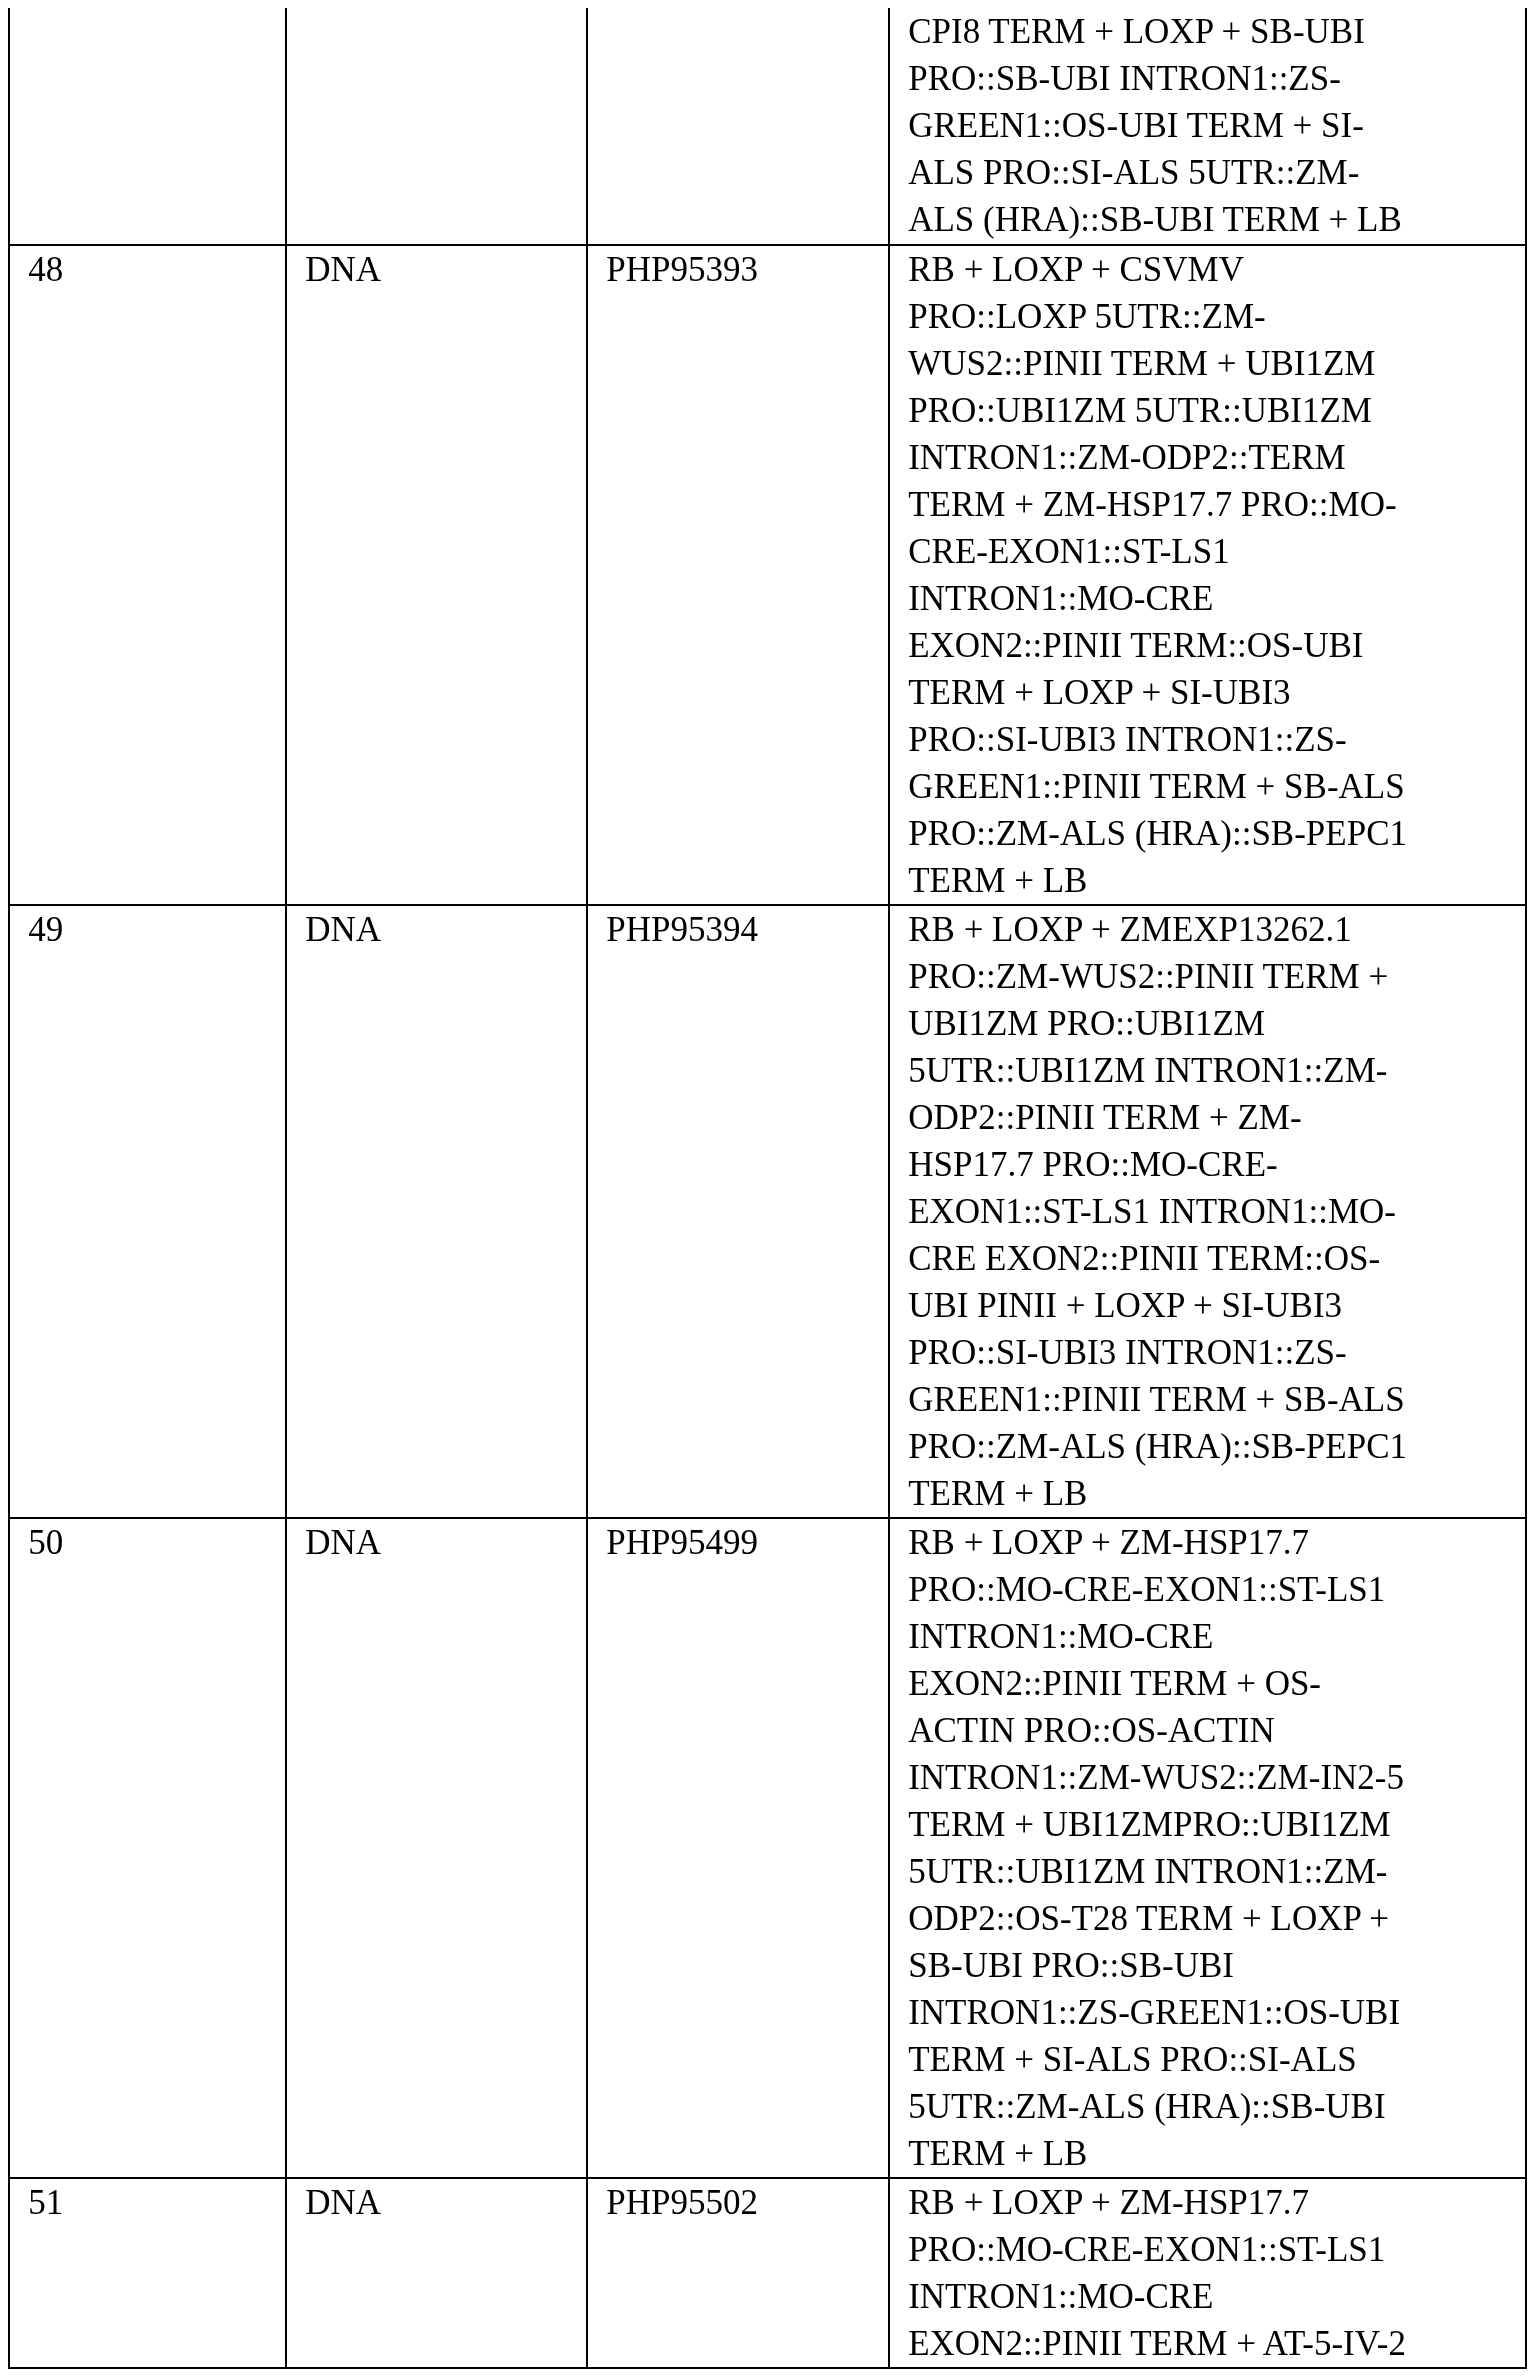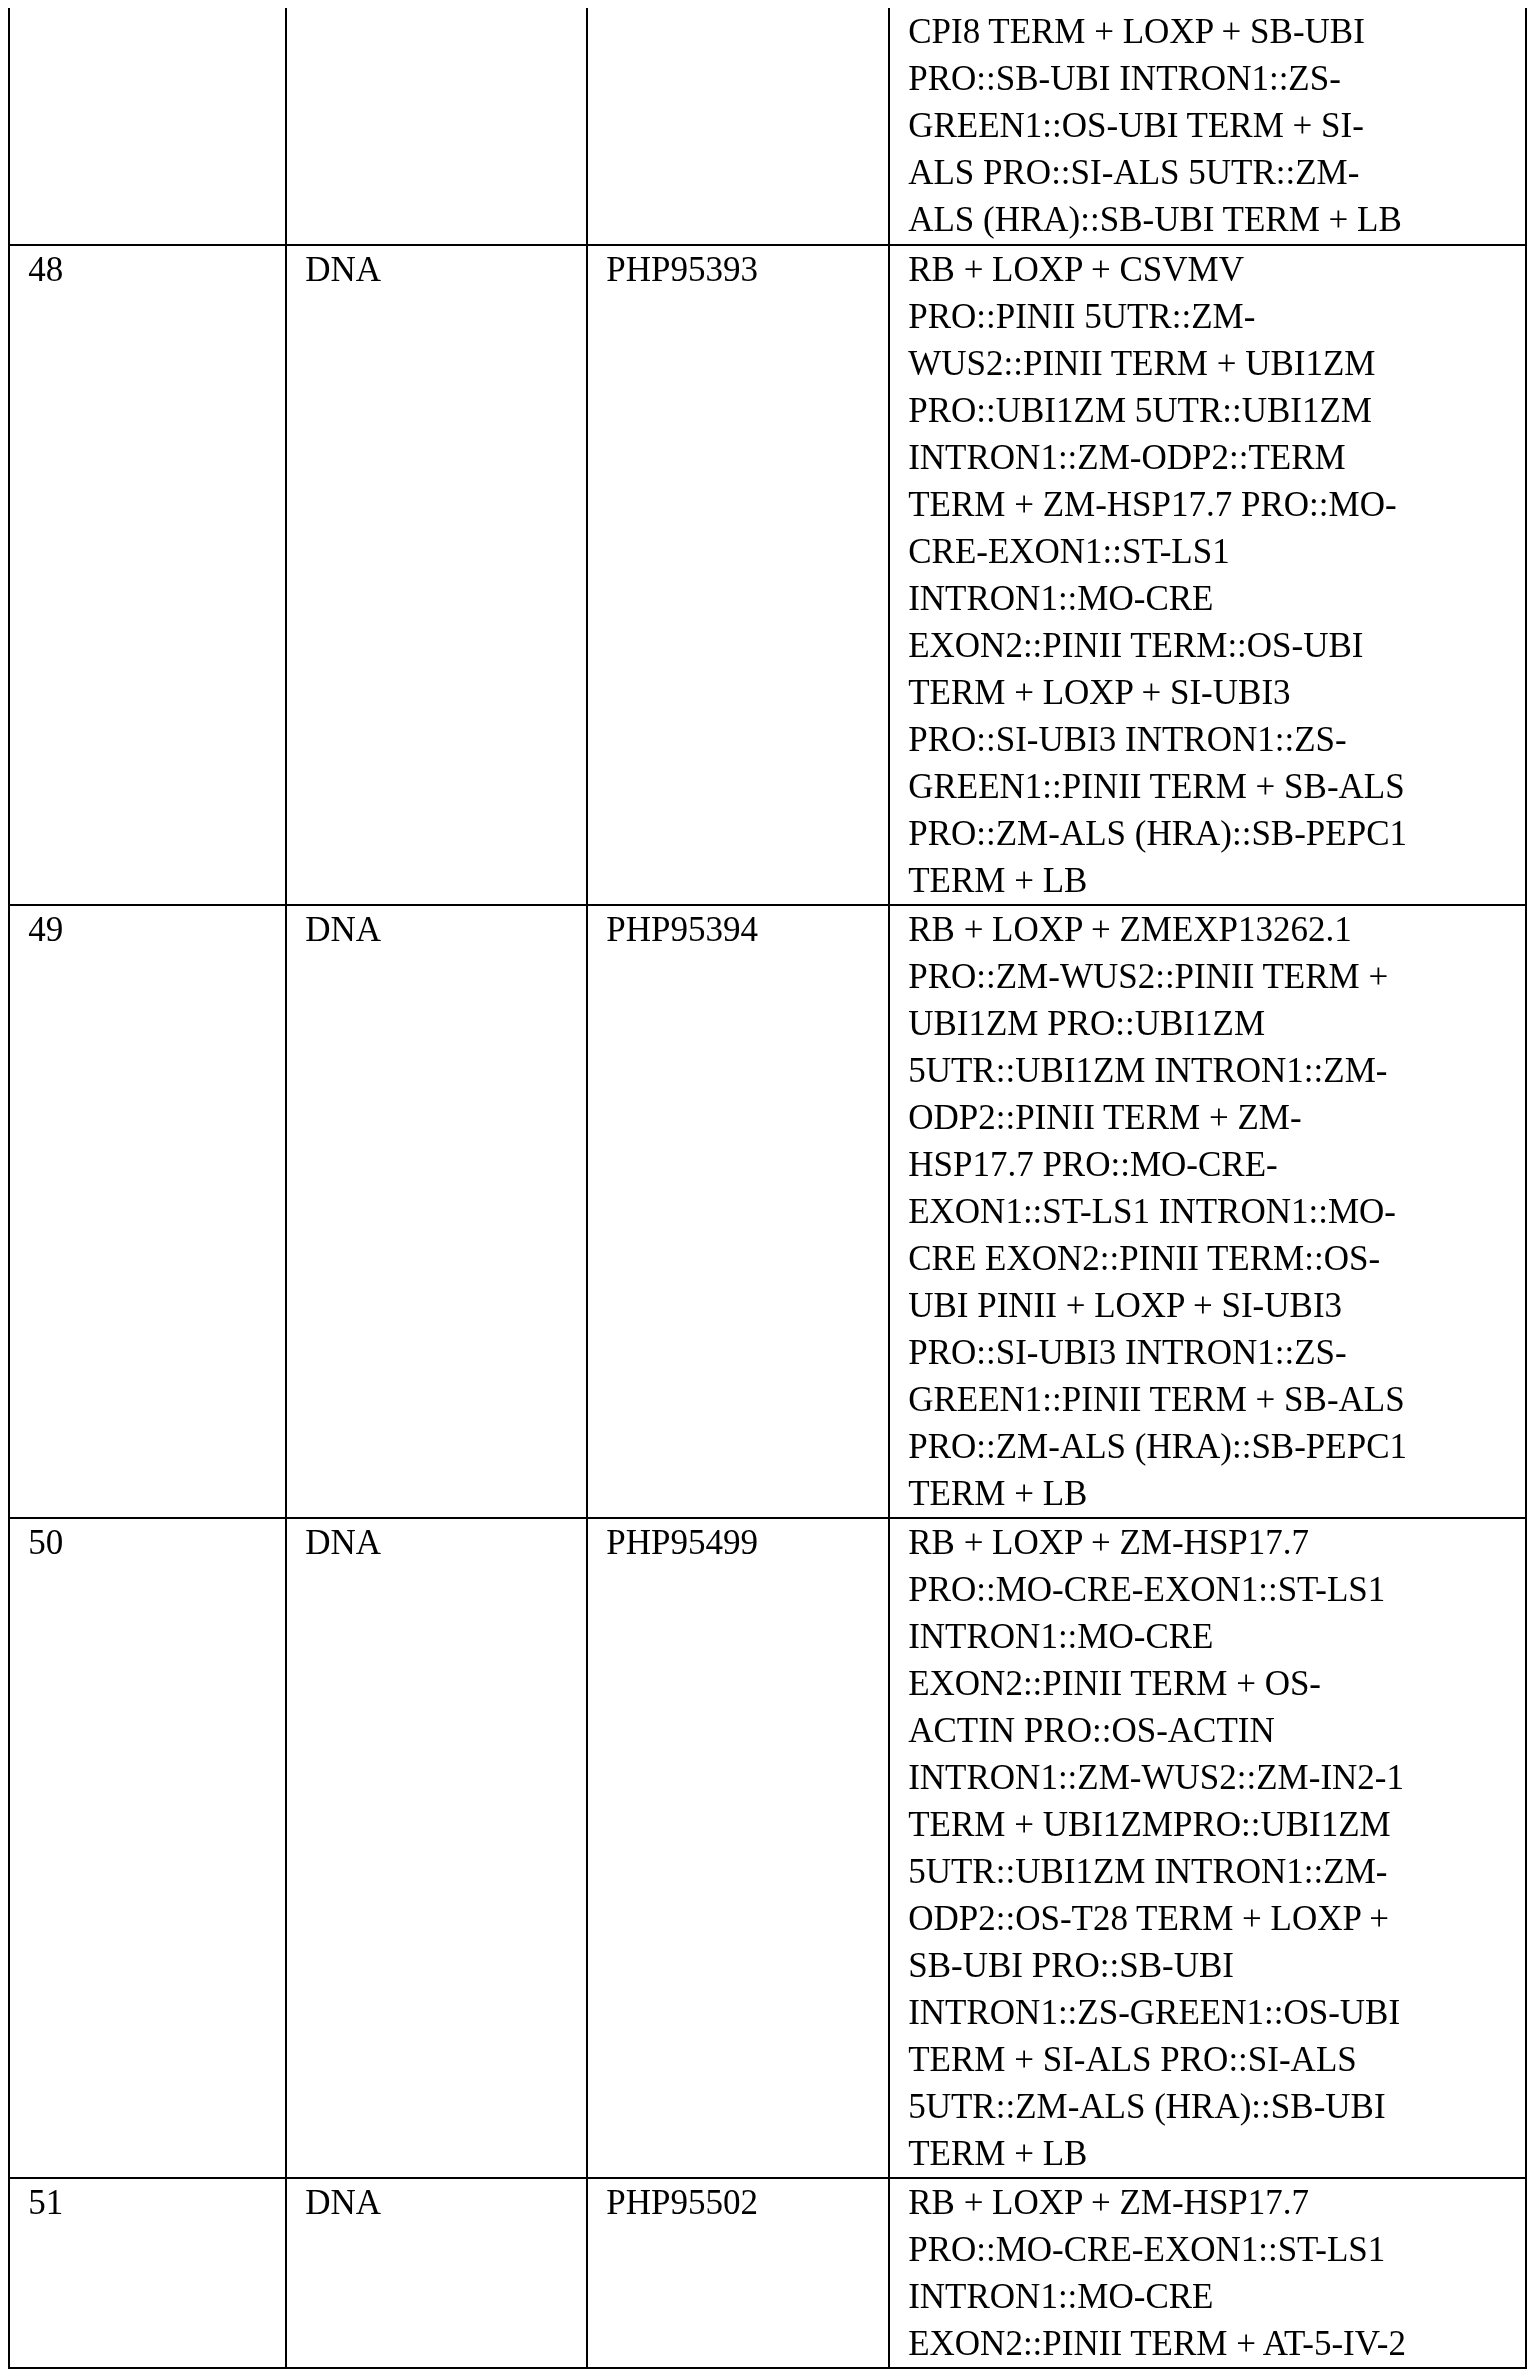--- a/index.html
+++ b/index.html
@@ -53,21 +53,21 @@
         <span class="line">ALS (HRA)::SB-UBI TERM + LB</span>
       </td>
     </tr>
 
     <tr style="height:659px;">
       <td>48</td>
       <td>DNA</td>
       <td>PHP95393</td>
       <td class="desc">
         <span class="line">RB + LOXP + CSVMV</span>
-        <span class="line">PRO::PINII 5UTR::ZM-</span>
+        <span class="line">PRO::LOXP 5UTR::ZM-</span>
         <span class="line">WUS2::PINII TERM + UBI1ZM</span>
         <span class="line">PRO::UBI1ZM 5UTR::UBI1ZM</span>
         <span class="line">INTRON1::ZM-ODP2::TERM</span>
         <span class="line">TERM + ZM-HSP17.7 PRO::MO-</span>
         <span class="line">CRE-EXON1::ST-LS1</span>
         <span class="line">INTRON1::MO-CRE</span>
         <span class="line">EXON2::PINII TERM::OS-UBI</span>
         <span class="line">TERM + LOXP + SI-UBI3</span>
         <span class="line">PRO::SI-UBI3 INTRON1::ZS-</span>
         <span class="line">GREEN1::PINII TERM + SB-ALS</span>
@@ -100,21 +100,21 @@
     <tr style="height:659px;border-radius:20px;">
       <td>50</td>
       <td>DNA</td>
       <td>PHP95499</td>
       <td class="desc">
         <span class="line">RB + LOXP + ZM-HSP17.7</span>
         <span class="line">PRO::MO-CRE-EXON1::ST-LS1</span>
         <span class="line">INTRON1::MO-CRE</span>
         <span class="line">EXON2::PINII TERM + OS-</span>
         <span class="line">ACTIN PRO::OS-ACTIN</span>
-        <span class="line">INTRON1::ZM-WUS2::ZM-IN2-1</span>
+        <span class="line">INTRON1::ZM-WUS2::ZM-IN2-5</span>
         <span class="line">TERM + UBI1ZMPRO::UBI1ZM</span>
         <span class="line">5UTR::UBI1ZM INTRON1::ZM-</span>
         <span class="line">ODP2::OS-T28 TERM + LOXP +</span>
         <span class="line">SB-UBI PRO::SB-UBI</span>
         <span class="line">INTRON1::ZS-GREEN1::OS-UBI</span>
         <span class="line">TERM + SI-ALS PRO::SI-ALS</span>
         <span class="line">5UTR::ZM-ALS (HRA)::SB-UBI</span>
         <span class="line">TERM + LB</span>
       </td>
     </tr>

